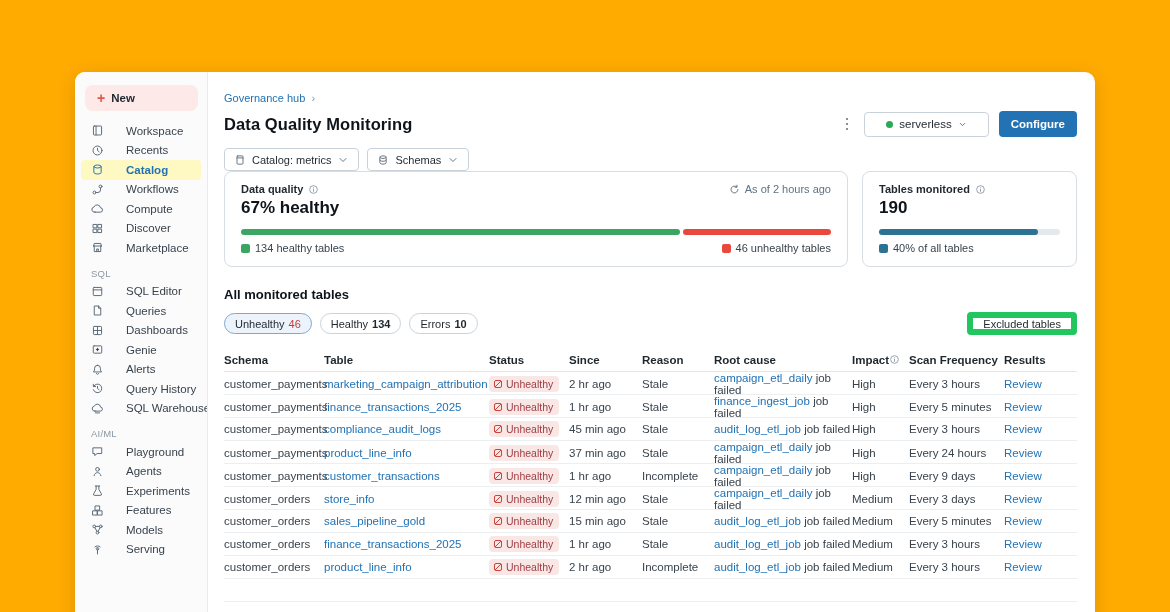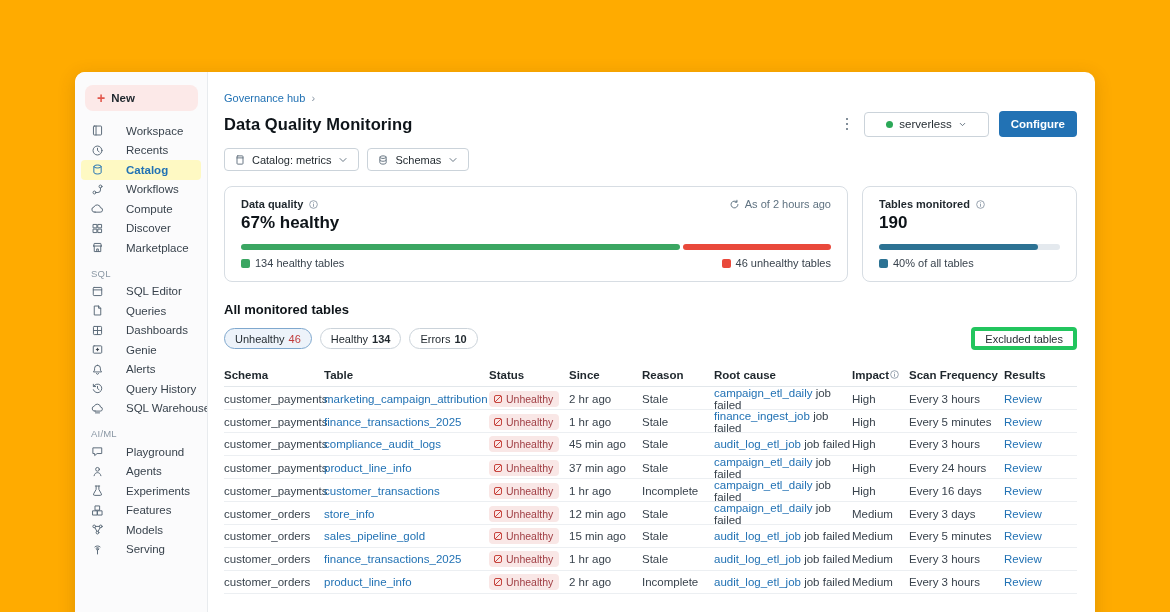--- a/index.html
+++ b/index.html
@@ -40,21 +40,21 @@
   .chev { width:9px; height:9px; stroke:#5A6A78; stroke-width:1.6; fill:none; stroke-linecap:round; }
   .btn-primary { background:#2272B4; color:#fff; border:none; border-radius:4px; height:26px;
                  padding:0 12px; font-size:11.5px; font-weight:600; cursor:pointer; }
 
   .filter-row { display:flex; gap:8px; margin-top:11px; }
   .filter-btn { display:flex; align-items:center; gap:6px; border:1px solid #CBD3DA; background:#fff;
                 border-radius:4px; height:23px; padding:0 9px; font-size:11px; color:#1F272D; cursor:pointer; }
   .filter-btn svg { width:12px; height:12px; stroke:#5A6A78; stroke-width:1.2; fill:none;
                     stroke-linecap:round; stroke-linejoin:round; }
 
-  .cards { display:flex; gap:14px; margin-top:15px; }
+  .cards { display:flex; gap:14px; }
   .card { border:1px solid #D7DDE3; border-radius:8px; padding:11px 16px 12px 16px; height:96px;
           display:flex; flex-direction:column; }
   .card.quality { flex:1; }
   .card.monitored { flex:0 0 215px; }
   .card-head { display:flex; align-items:center; gap:5px; }
   .card-title { font-size:11px; font-weight:700; color:#1F272D; }
   .info-icon svg { width:11px; height:11px; display:block; }
   .as-of { margin-left:auto; display:flex; align-items:center; gap:5px; font-size:11px; color:#5F7281; cursor:pointer; }
   .as-of svg { width:11px; height:11px; stroke:#5F7281; stroke-width:1.4; fill:none; stroke-linecap:round; }
   .card-value { font-size:17px; font-weight:700; color:#0E1419; margin-top:3px; }
@@ -68,21 +68,21 @@
   .legend.right { margin-left:auto; }
 
   .sect-title { font-size:13px; font-weight:700; color:#0E1419; margin-top:20px; }
   .sect-sub { font-size:11.5px; color:#5F7281; margin-top:3px; }
   .chips-row { display:flex; gap:8px; margin-top:10px; align-items:center; }
   .chip { display:flex; align-items:center; gap:4px; height:21px; padding:0 10px; border-radius:11px;
           border:1px solid #CBD3DA; background:#fff; font-size:11px; color:#1F272D; cursor:pointer; }
   .chip.active { border-color:#7FA8CE; background:#EDF3FA; }
   .chip .cnt { font-weight:700; }
   .chip.active .cnt { color:#C03B3B; font-weight:400; }
-  .excluded-btn { margin-left:auto; border:4px solid #22c55e; background:#fff; border-radius:4px;
+  .excluded-btn { margin-left:auto; border:6px solid #22c55e; background:#fff; border-radius:4px;
                   height:23px; padding:0 10px; font-size:11px; color:#1F272D; cursor:pointer; }
 
   .tbl { margin-top:13px; }
   .tr { display:grid; grid-template-columns:100px 165px 80px 73px 72px 138px 57px 95px auto;
         align-items:center; height:23px; border-bottom:1px solid #ECEFF2; font-size:11.5px; color:#39434D; }
   .tr.head { font-weight:700; color:#1F272D; border-bottom:1px solid #E2E7EB; height:24px; }
   .tr .link { color:#2272B4; cursor:pointer; }
   .impact-head { display:flex; align-items:center; gap:0; }
   .badge { display:inline-flex; align-items:center; gap:4px; background:#F9E7E6; border-radius:4px;
            padding:2px 6px 2px 5px; font-size:10.5px; color:#A03E44; }
@@ -494,21 +494,21 @@
         <span>Unhealthy</span>
       </span>
     </span>
     <span>1 hr ago</span>
     <span>Incomplete</span>
     <span class="cause">
       <span class="link">campaign_etl_daily</span>
       <span class="suffix">job failed</span>
     </span>
     <span>High</span>
-    <span>Every 16 days</span>
+    <span>Every 9 days</span>
     <span class="link">Review</span>
   </div>
 
   <div class="tr">
     <span>customer_orders</span>
     <span class="link">store_info</span>
     <span>
       <span class="badge">
         <span class="glyph"></span>
         <span>Unhealthy</span>

